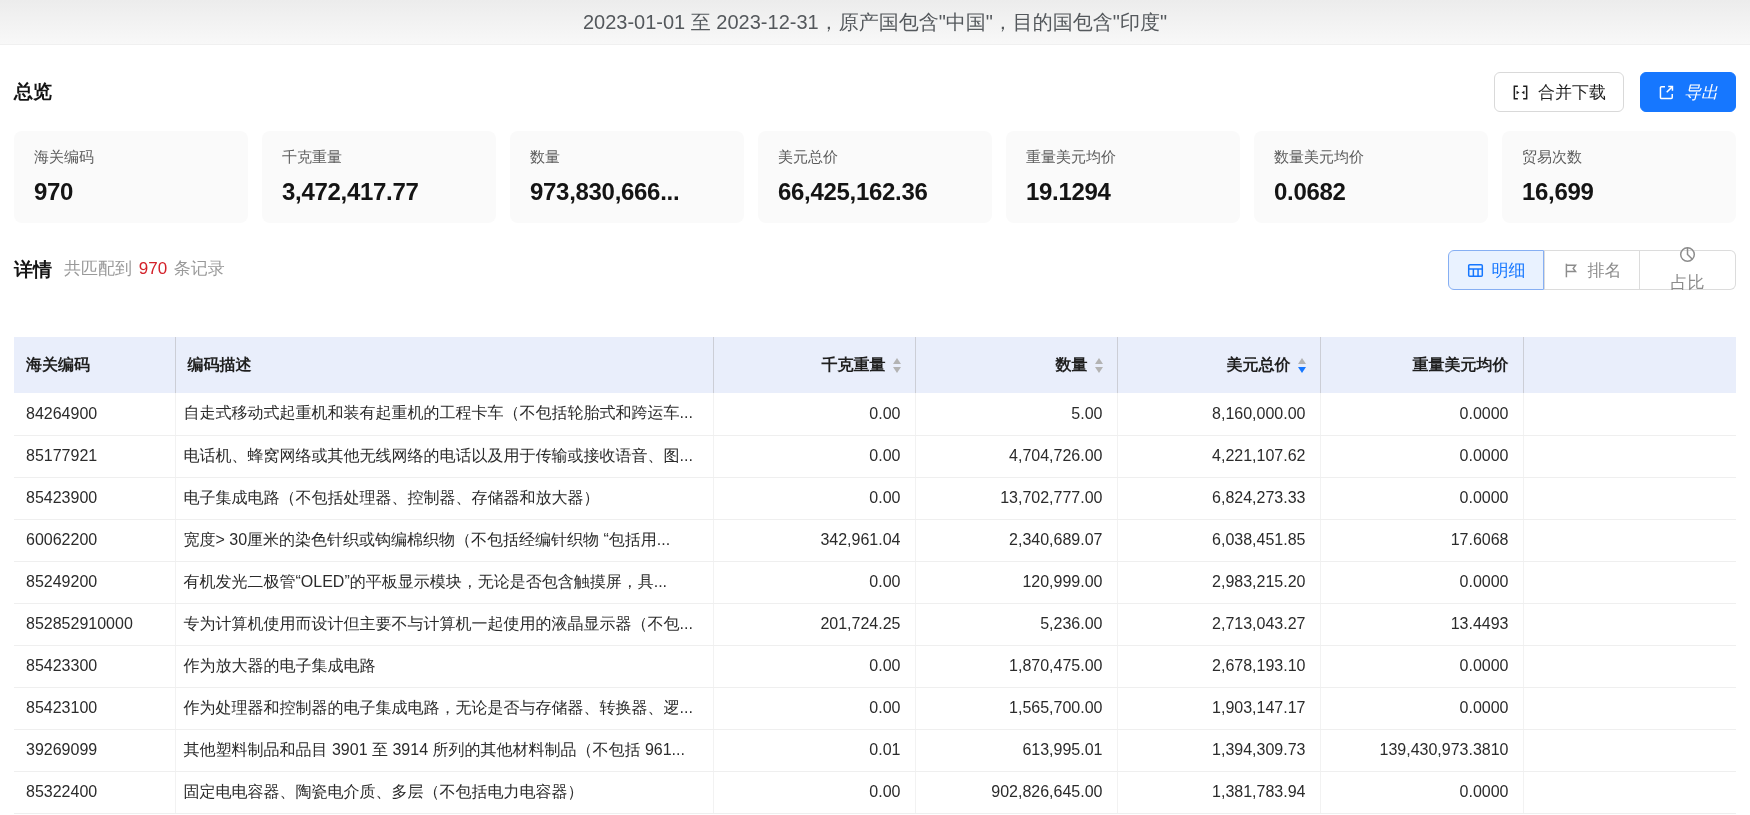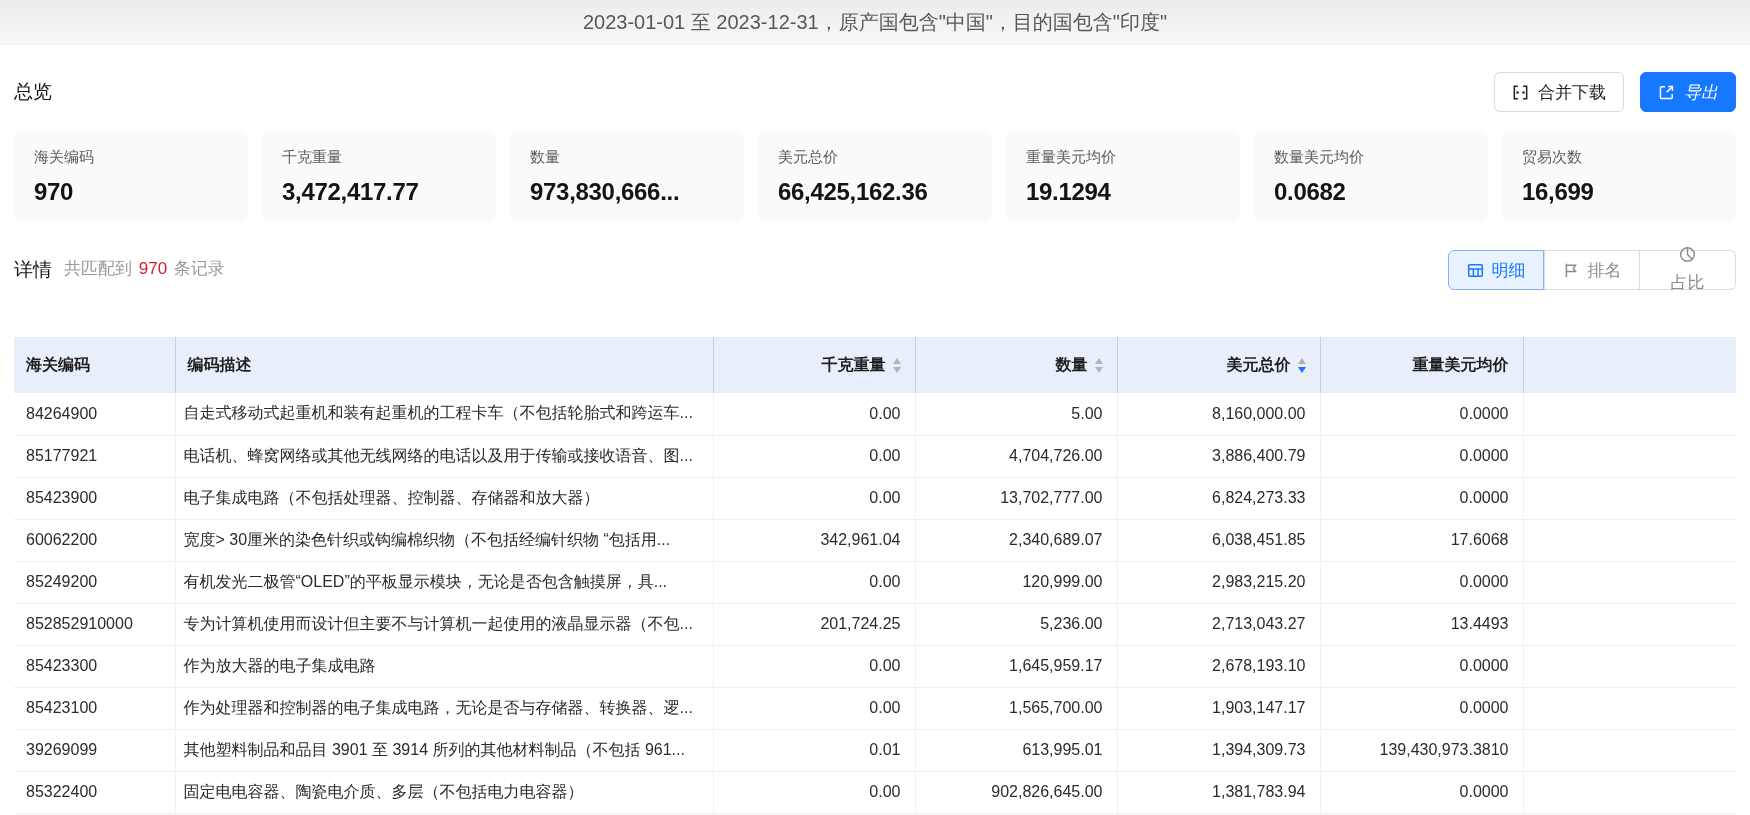--- a/index.html
+++ b/index.html
@@ -8,21 +8,21 @@
 
   
   .titlebar { height:45px; width:100%; background:linear-gradient(180deg,#ececec,#f8f8f8);
     display:flex; align-items:center; justify-content:center;
     font-size:20px; color:#54585c; border-bottom:1px solid #f0f0f0; }
 
   .content { padding:0 14px; }
 
   
   .overview-header { margin-top:26px; display:flex; align-items:center; justify-content:space-between; height:42px; }
-  .section-title { font-size:19px; font-weight:normal; color:#141414; }
+  .section-title { font-size:19px; font-weight:bold; color:#141414; }
   .btn-group { display:flex; gap:16px; }
   .btn { height:40px; display:inline-flex; align-items:center; gap:9px; padding:0 17px;
     border-radius:6px; font-size:17px; cursor:pointer; border:1px solid #d9d9d9; background:#fff; color:#1f1f1f; }
   .btn.primary { background:#1677ff; border-color:#1677ff; color:#fff;font-style:italic; }
   .btn svg { display:block; }
 
   
   .stats-row { margin-top:18px; display:flex; gap:14px; }
   .stat-card { flex:1 1 0; background:#fafafa; border-radius:8px; padding:17px 20px 19px; height:92px; }
   .stat-label { font-size:15px; color:#5c5c5c; margin-bottom:11px; white-space:nowrap; }
@@ -234,21 +234,21 @@
       <td class="num">8,160,000.00</td>
       <td class="num">0.0000</td>
       <td></td>
     </tr>
 
     <tr>
       <td>85177921</td>
       <td class="desc">电话机、蜂窝网络或其他无线网络的电话以及用于传输或接收语音、图...</td>
       <td class="num">0.00</td>
       <td class="num">4,704,726.00</td>
-      <td class="num">3,886,400.79</td>
+      <td class="num">4,221,107.62</td>
       <td class="num">0.0000</td>
       <td></td>
     </tr>
 
     <tr>
       <td>85423900</td>
       <td class="desc">电子集成电路（不包括处理器、控制器、存储器和放大器）</td>
       <td class="num">0.00</td>
       <td class="num">13,702,777.00</td>
       <td class="num">6,824,273.33</td>
@@ -283,21 +283,21 @@
       <td class="num">5,236.00</td>
       <td class="num">2,713,043.27</td>
       <td class="num">13.4493</td>
       <td></td>
     </tr>
 
     <tr>
       <td>85423300</td>
       <td class="desc">作为放大器的电子集成电路</td>
       <td class="num">0.00</td>
-      <td class="num">1,645,959.17</td>
+      <td class="num">1,870,475.00</td>
       <td class="num">2,678,193.10</td>
       <td class="num">0.0000</td>
       <td></td>
     </tr>
 
     <tr>
       <td>85423100</td>
       <td class="desc">作为处理器和控制器的电子集成电路，无论是否与存储器、转换器、逻...</td>
       <td class="num">0.00</td>
       <td class="num">1,565,700.00</td>

